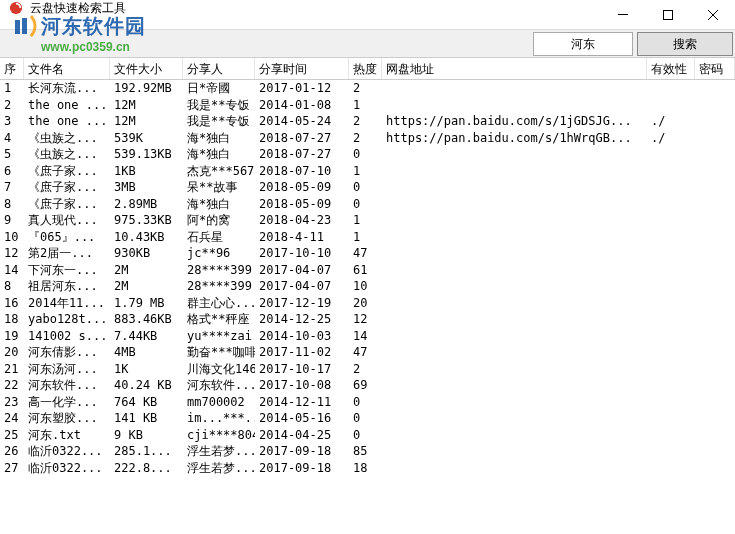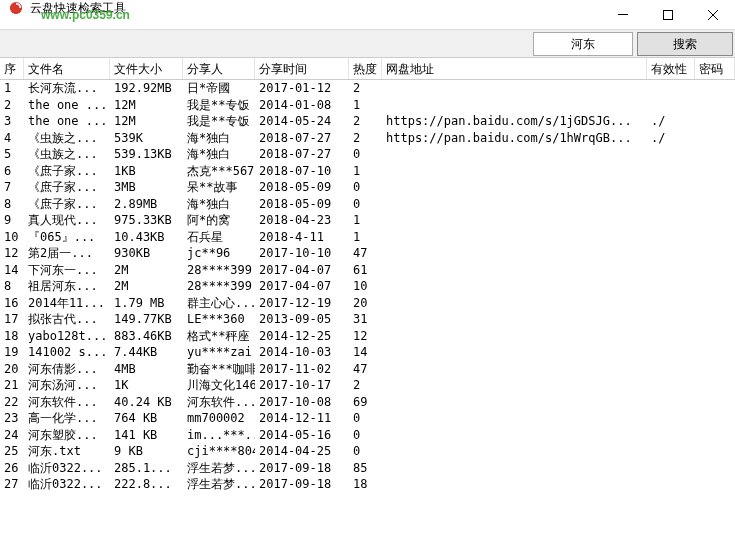--- a/index.html
+++ b/index.html
@@ -76,20 +76,28 @@
     </div>
     <div class="titlebar-btn close">
       <svg width="10" height="10">
           <path d="M0 0 L10 10 M10 0 L0 10" stroke="#000" stroke-width="1"></path>
         </svg>
     </div>
   </div>
 </div>
 
 <div class="watermark">
+  <div class="wm-main">
+    <svg class="wm-logo" viewBox="0 0 32 32">
+      <circle cx="16" cy="16" r="14" fill="none" stroke="#f5a623" stroke-width="3" stroke-dasharray="22 66" transform="rotate(-45 16 16)"></circle>
+      <rect x="10" y="10" width="5" height="14" fill="#1a5aa8"></rect>
+      <rect x="17" y="8" width="5" height="16" fill="#1a5aa8"></rect>
+    </svg>
+    <span class="wm-text">河东软件园</span>
+  </div>
   <div class="wm-sub">www.pc0359.cn</div>
 </div>
 
 <div class="searchbar">
   <input class="search-input" type="text" value="河东" style="">
   <button class="search-btn">搜索</button>
 </div>
 
 <div class="table-header">
   <div class="th th-seq">序</div>
@@ -252,31 +260,20 @@
       <div class="td td-name">2014年11...</div>
       <div class="td td-size">1.79 MB</div>
       <div class="td td-sharer">群主心心...</div>
       <div class="td td-time">2017-12-19</div>
       <div class="td td-heat">20</div>
       <div class="td td-url"></div>
       <div class="td td-valid"></div>
       <div class="td td-pass"></div>
     </div>
     <div class="tr">
-      <div class="td td-seq">17</div>
-      <div class="td td-name">拟张古代...</div>
-      <div class="td td-size">149.77KB</div>
-      <div class="td td-sharer">LE***360</div>
-      <div class="td td-time">2013-09-05</div>
-      <div class="td td-heat">31</div>
-      <div class="td td-url"></div>
-      <div class="td td-valid"></div>
-      <div class="td td-pass"></div>
-    </div>
-    <div class="tr">
       <div class="td td-seq">18</div>
       <div class="td td-name">yabo128t...</div>
       <div class="td td-size">883.46KB</div>
       <div class="td td-sharer">格式**秤座</div>
       <div class="td td-time">2014-12-25</div>
       <div class="td td-heat">12</div>
       <div class="td td-url"></div>
       <div class="td td-valid"></div>
       <div class="td td-pass"></div>
     </div>

